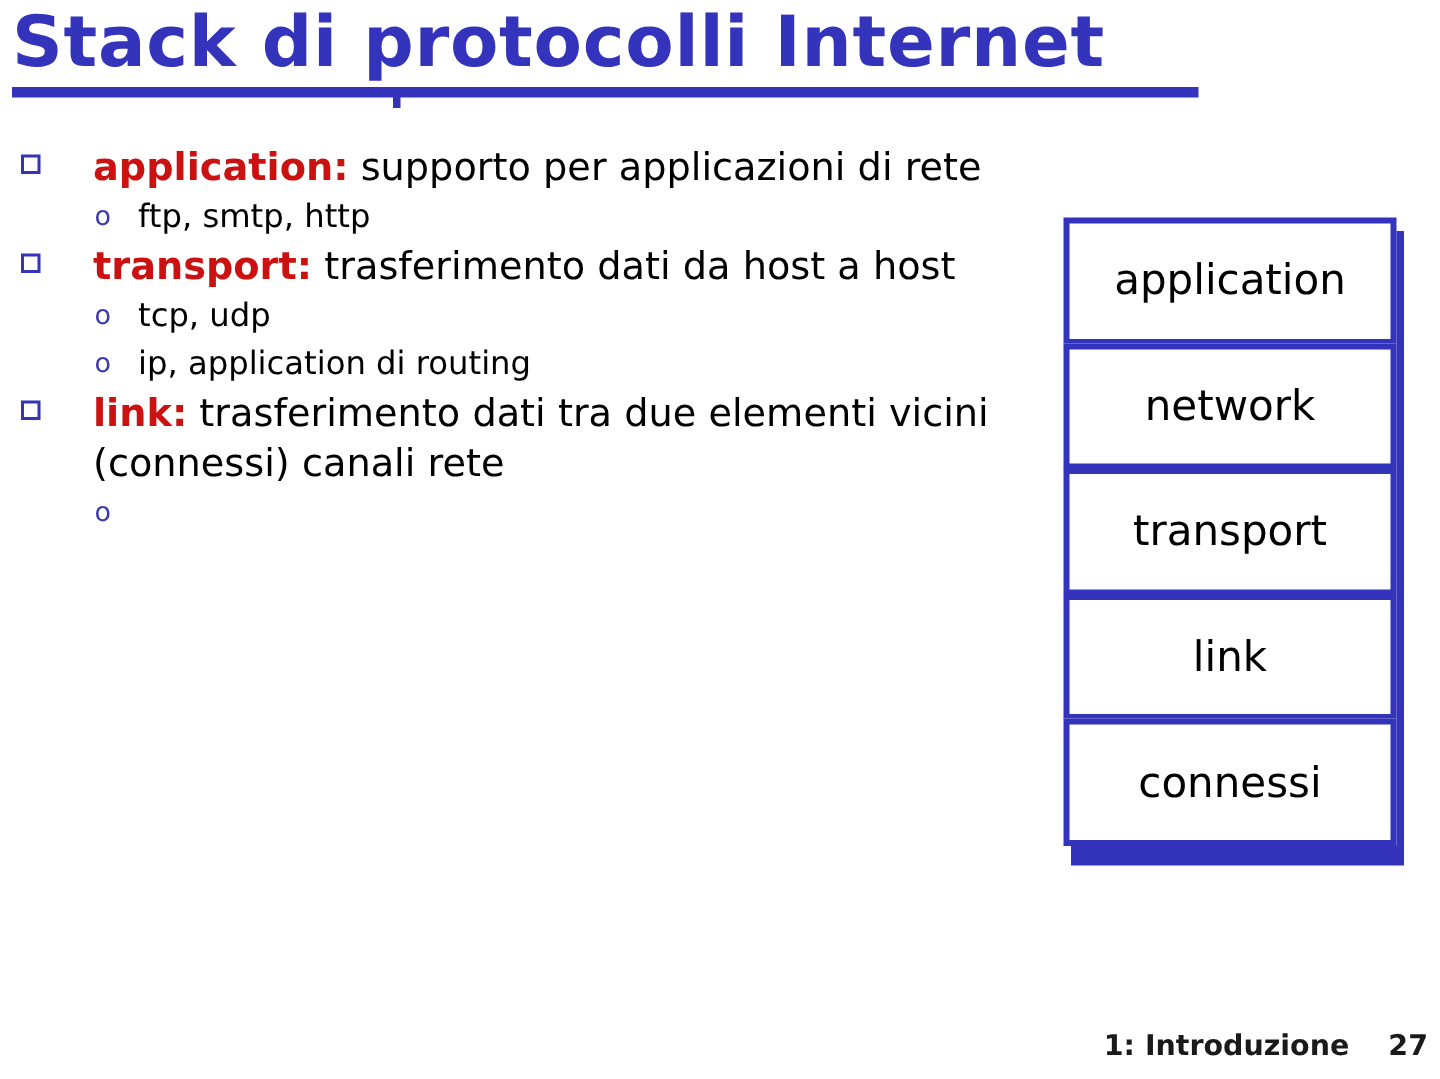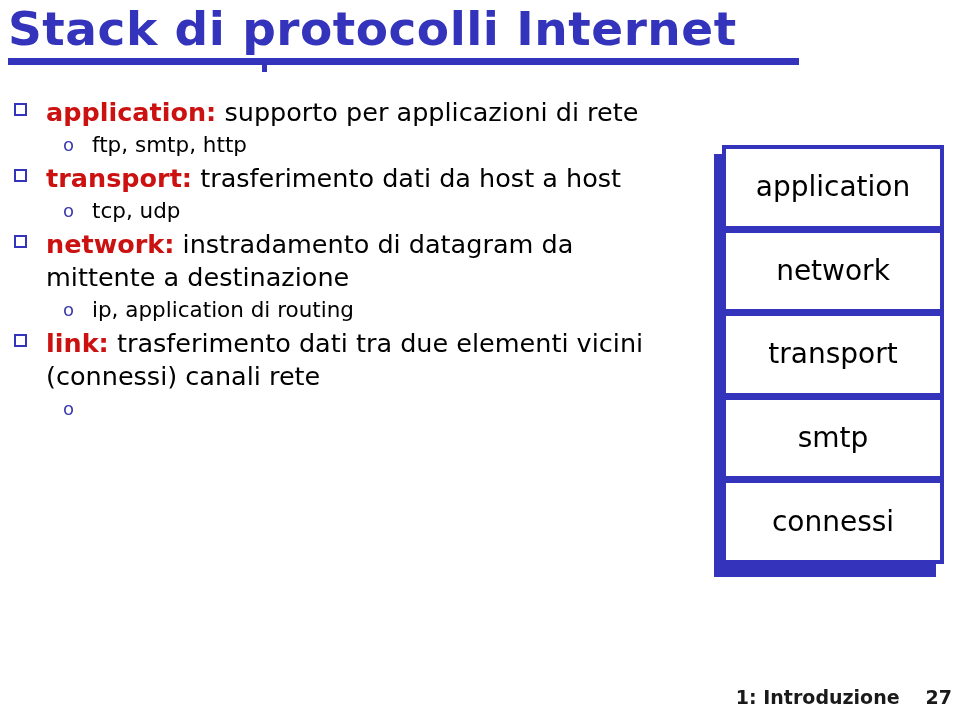--- a/index.html
+++ b/index.html
@@ -52,21 +52,21 @@
   
   #bullet-column {
     position: absolute;
     left: 0px;
     top: 96px;
     width: 690px;
   }
 
   .bullet-row {
     position: relative;
-    padding-left: 46px;
+    padding-left: 62px;
     margin: 0 0 1px 0;
     font-size: 25.5px;
     line-height: 33px;
     color: #000000;
     font-family: "DejaVu Sans", sans-serif;
     font-weight: normal;
   }
   .bullet-row .kw {
     color: #CC1111;
     font-weight: bold;
@@ -115,21 +115,21 @@
   #stack-shadow {
     position: absolute;
     left: 9px;
     top: 9px;
     width: 222px;
     height: 423px;
     background: #3333BB;
   }
   #stack-boxes {
     position: absolute;
-    left: 17px;
+    left: 4px;
     top: 0px;
     width: 222px;
     height: 423px;
   }
   .stack-layer {
     position: relative;
     box-sizing: border-box;
     width: 222px;
     height: 84.6px;
     border: 4px solid #3333BB;
@@ -181,24 +181,20 @@
 
   <div class="bullet-row">
     <span class="bullet-marker"></span>
     <span class="kw">transport:</span><span class="body"> trasferimento dati da host a host</span>
   </div>
   <div class="sub-row">
     <span class="sub-marker">o</span>
     <span>tcp, udp</span>
   </div>
 
-  <div class="bullet-row">
-    <span class="bullet-marker"></span>
-    <span class="kw">network:</span><span class="body"> instradamento di datagram da mittente a destinazione</span>
-  </div>
   <div class="sub-row">
     <span class="sub-marker">o</span>
     <span>ip, application di routing</span>
   </div>
 
   <div class="bullet-row">
     <span class="bullet-marker"></span>
     <span class="kw">link:</span><span class="body"> trasferimento dati tra due elementi vicini (connessi) canali rete</span>
   </div>
   <div class="sub-row">
@@ -214,21 +210,21 @@
     <div class="stack-layer">
       <span class="stack-layer-label">application</span>
     </div>
     <div class="stack-layer">
       <span class="stack-layer-label">network</span>
     </div>
     <div class="stack-layer">
       <span class="stack-layer-label">transport</span>
     </div>
     <div class="stack-layer">
-      <span class="stack-layer-label">smtp</span>
+      <span class="stack-layer-label">link</span>
     </div>
     <div class="stack-layer">
       <span class="stack-layer-label">connessi</span>
     </div>
   </div>
 </div>
 
 <div id="footer">
   <span id="footer-section">1: Introduzione</span><span id="footer-page">27</span>
 </div>

